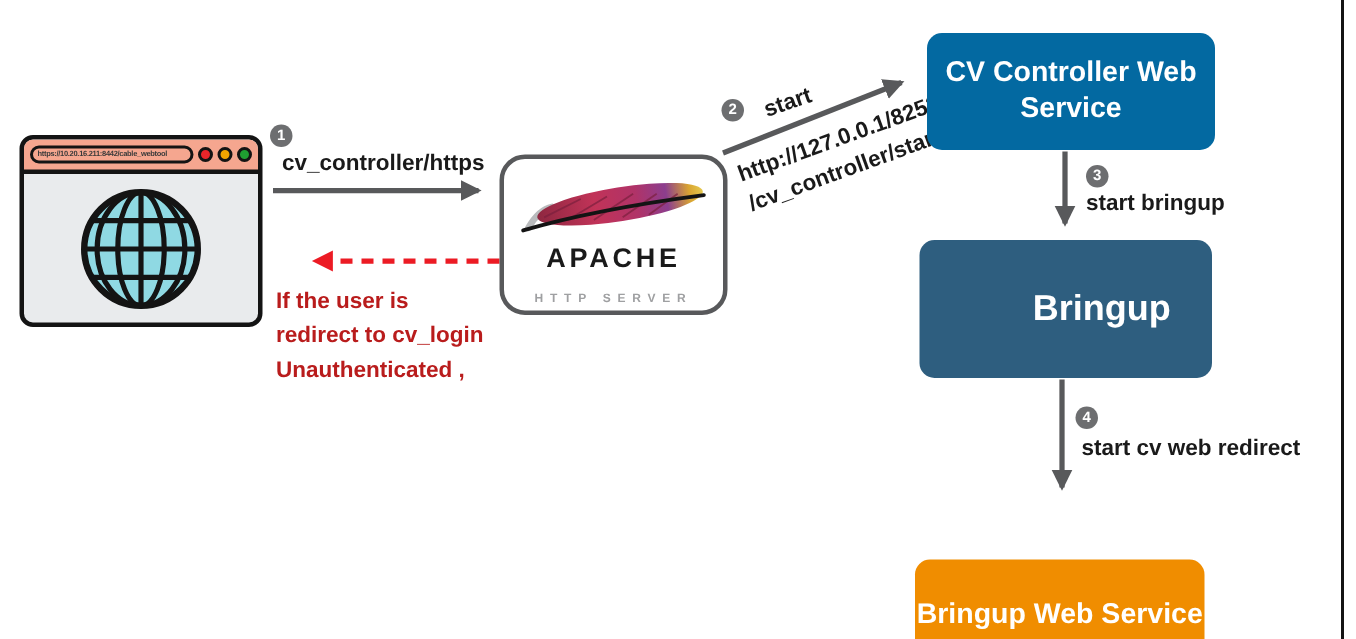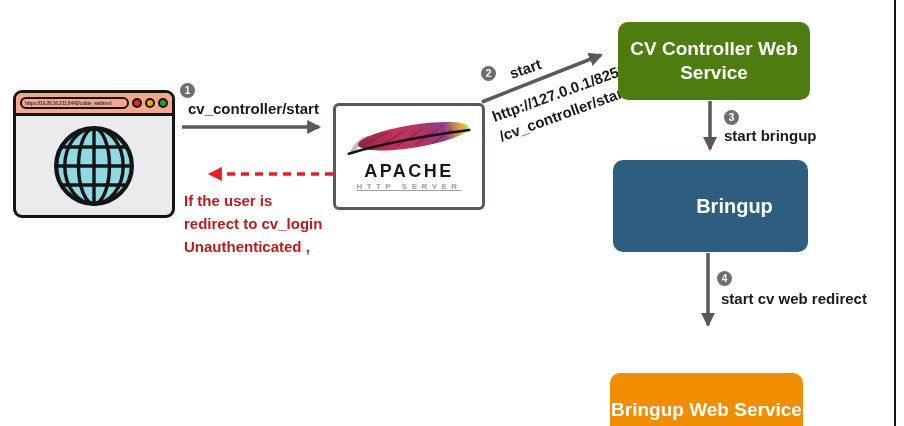--- a/index.html
+++ b/index.html
@@ -16,30 +16,30 @@
     display:flex; align-items:center; padding:0 4px; gap:3px; box-sizing:content-box; }
   .address-pill { flex:1; height:12px; border:2px solid #141414; border-radius:7px; background:#F5A68F;
     font-size:5px; line-height:9px; font-weight:700; color:#3a3a3a; overflow:hidden; white-space:nowrap;
     padding:0 3px; box-sizing:border-box; letter-spacing:-0.2px; }
   .win-btn { width:10px; height:10px; border-radius:50%; border:2px solid #141414; box-sizing:border-box; flex:0 0 auto; }
   .win-red{ background:#E8252A; } .win-yellow{ background:#F0A500; } .win-green{ background:#1F9E31; }
   .browser-body { height:calc(100% - 23px); display:flex; align-items:center; justify-content:center; }
 
   
   .apache-box { position:absolute; left:333px; top:103px; width:152px; height:107px;
-    border:3px solid #58595B; border-radius:6px; background:#fff; box-sizing:border-box;
+    border:3px solid #58595B; border-radius:17px; background:#fff; box-sizing:border-box;
     text-align:center; padding-top:4px; }
   .apache-name { font-size:18px; font-weight:700; letter-spacing:2.5px; color:#1a1a1a; line-height:19px; }
-  .apache-sub  { font-size:8px;  font-weight:700; letter-spacing:4.5px; color:#9FA0A2; line-height:10px; margin-top:1px;text-decoration:underline; }
+  .apache-sub  { font-size:8px;  font-weight:700; letter-spacing:4.5px; color:#9FA0A2; line-height:10px; margin-top:12px; }
 
   
   .node { position:absolute; border-radius:10px; color:#fff; font-weight:700;
     display:flex; align-items:center; justify-content:center; text-align:center; box-sizing:border-box; }
-  .node-cv  { left:618px; top:22px;  width:192px; height:78px; background:#4d7c0f; font-size:19px; line-height:24px; padding:0 12px; }
-  .node-bringup { left:613px; top:160px; width:195px; height:92px; background:#2E5E7F; font-size:20px;padding-left:48px; }
+  .node-cv  { left:618px; top:22px;  width:192px; height:78px; background:#0369a1; font-size:19px; line-height:24px; padding:0 12px; }
+  .node-bringup { left:613px; top:160px; width:195px; height:92px; background:#2E5E7F; font-size:24px;padding-left:48px; }
   .node-bws { left:610px; top:341px; width:193px; height:74px; background:#F08D00; font-size:19px;margin-top:32px; }
 
   
   .badge { position:absolute; width:15px; height:15px; border-radius:50%; background:#6D6E70;
     color:#fff; font-size:10px; font-weight:700; display:flex; align-items:center; justify-content:center; }
   .badge-1 { left:180px; top:83px; }
   .badge-2 { left:481px; top:66px; }
   .badge-3 { left:724px; top:110px; }
   .badge-4 { left:717px; top:271px; }
 
@@ -113,21 +113,21 @@
       <path d="M10,48 q8,-14 18,-16" fill="none" stroke="#B9BBBD" stroke-width="5" stroke-linecap="round"></path>
       <ellipse cx="80" cy="30" rx="64" ry="13" transform="rotate(-9 80 30)" fill="url(#fg)"></ellipse>
       <path d="M22,40 L50,26 M40,42 L70,24 M60,42 L90,22 M82,40 L108,22 M102,38 L124,22" stroke="#7A1F3D" stroke-width="1.4" fill="none" opacity="0.7"></path>
       <path d="M6,50 Q60,34 144,23" fill="none" stroke="#141414" stroke-width="3" stroke-linecap="round"></path>
     </svg>
     <div class="apache-name">APACHE</div>
     <div class="apache-sub">HTTP SERVER</div>
   </div>
 
   <div class="badge badge-1">1</div>
-  <div class="lbl lbl-step1">cv_controller/start</div>
+  <div class="lbl lbl-step1">cv_controller/https</div>
 
   <div class="badge badge-2">2</div>
   <div class="lbl lbl-start">start</div>
   <div class="url-block">
     <div>http://127.0.0.1/8252</div>
     <div>/cv_controller/start</div>
   </div>
 
   <div class="redirect-note">
     <div>If the user is</div>

